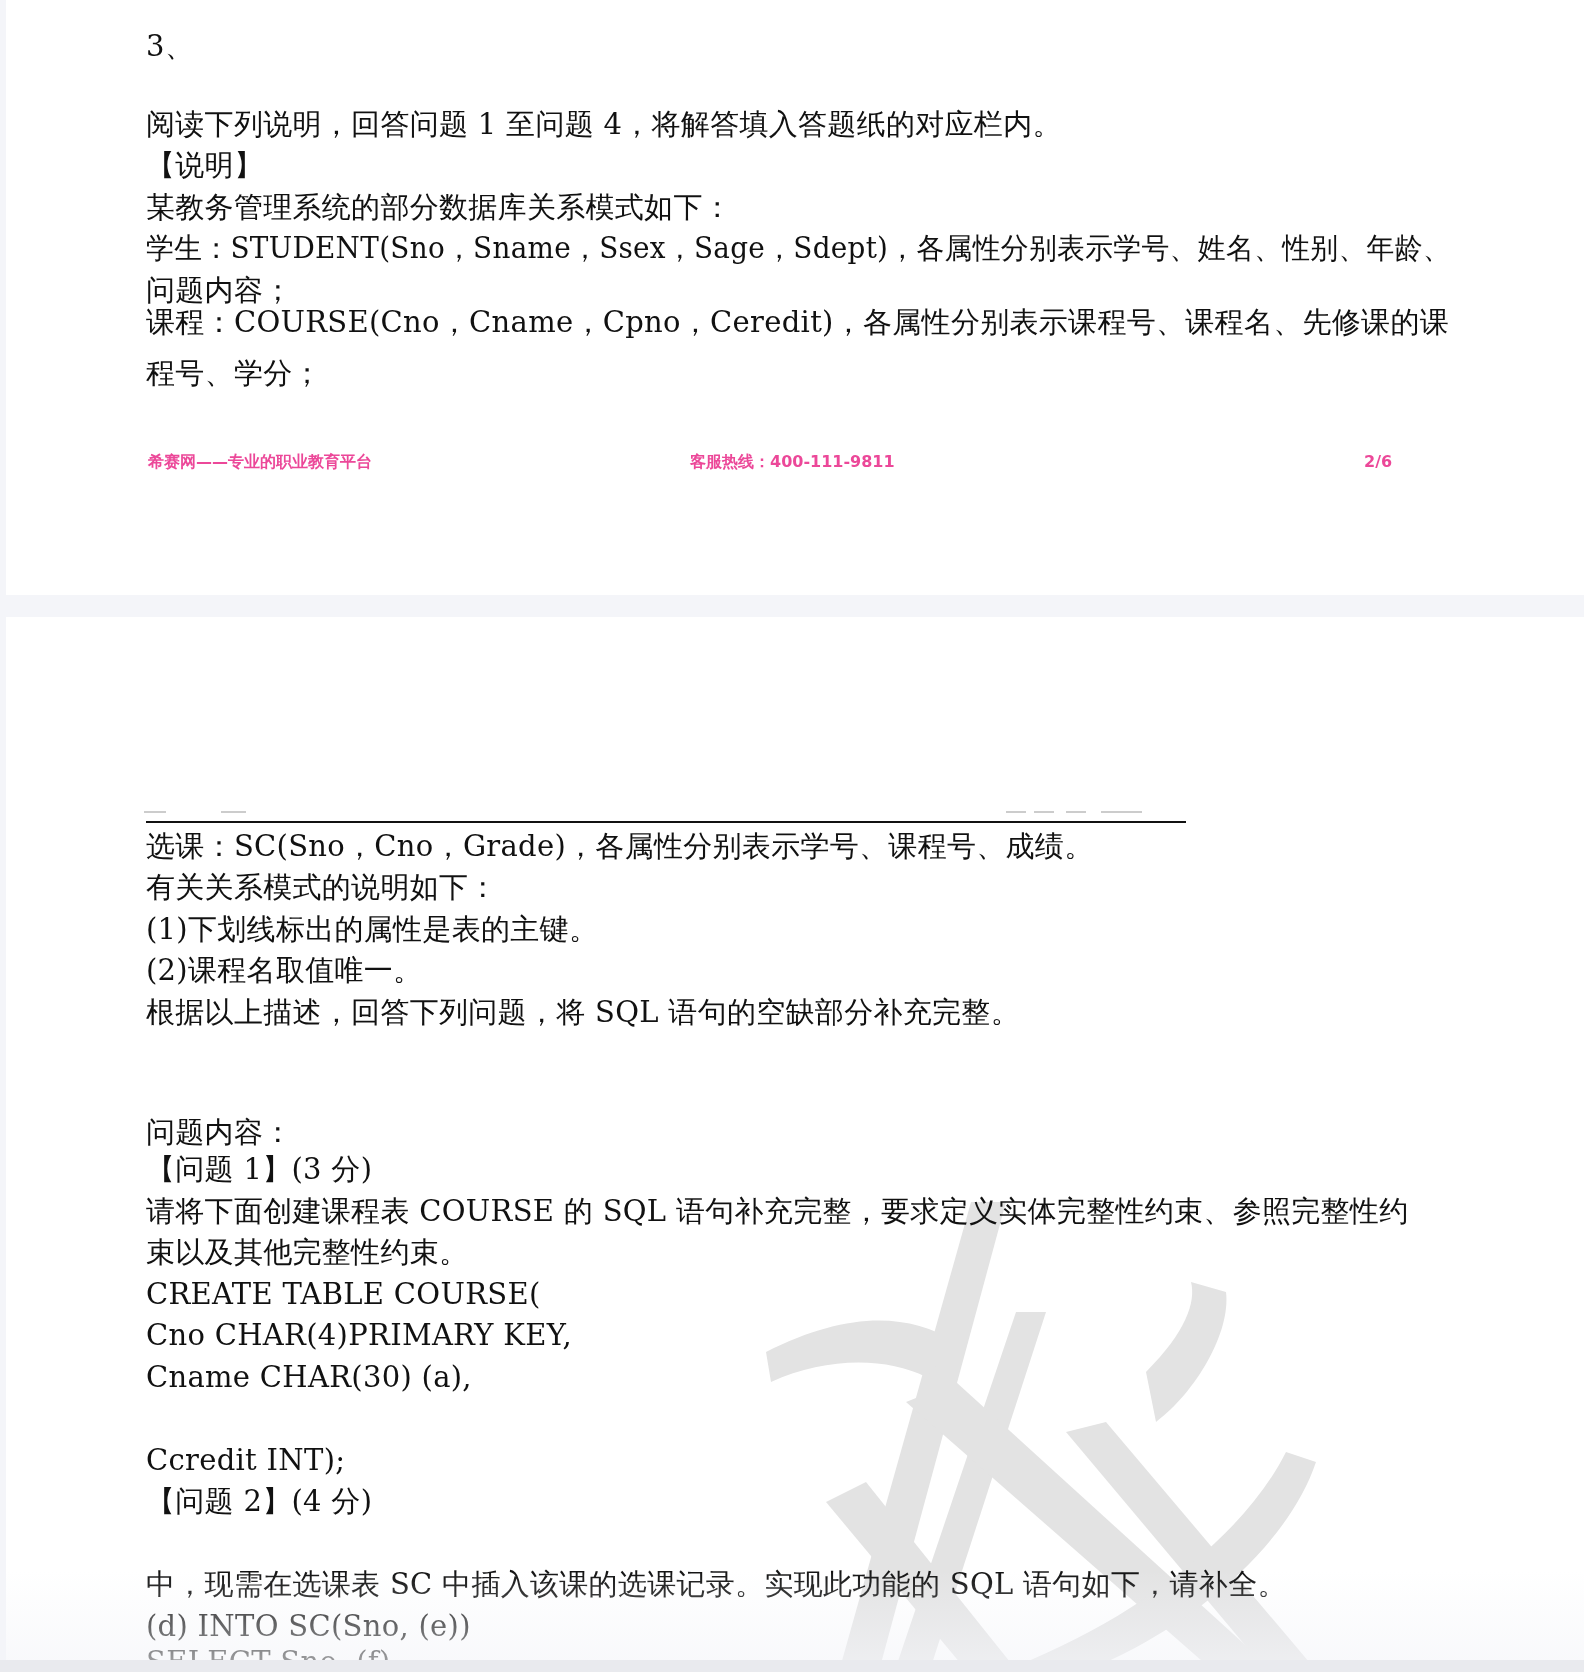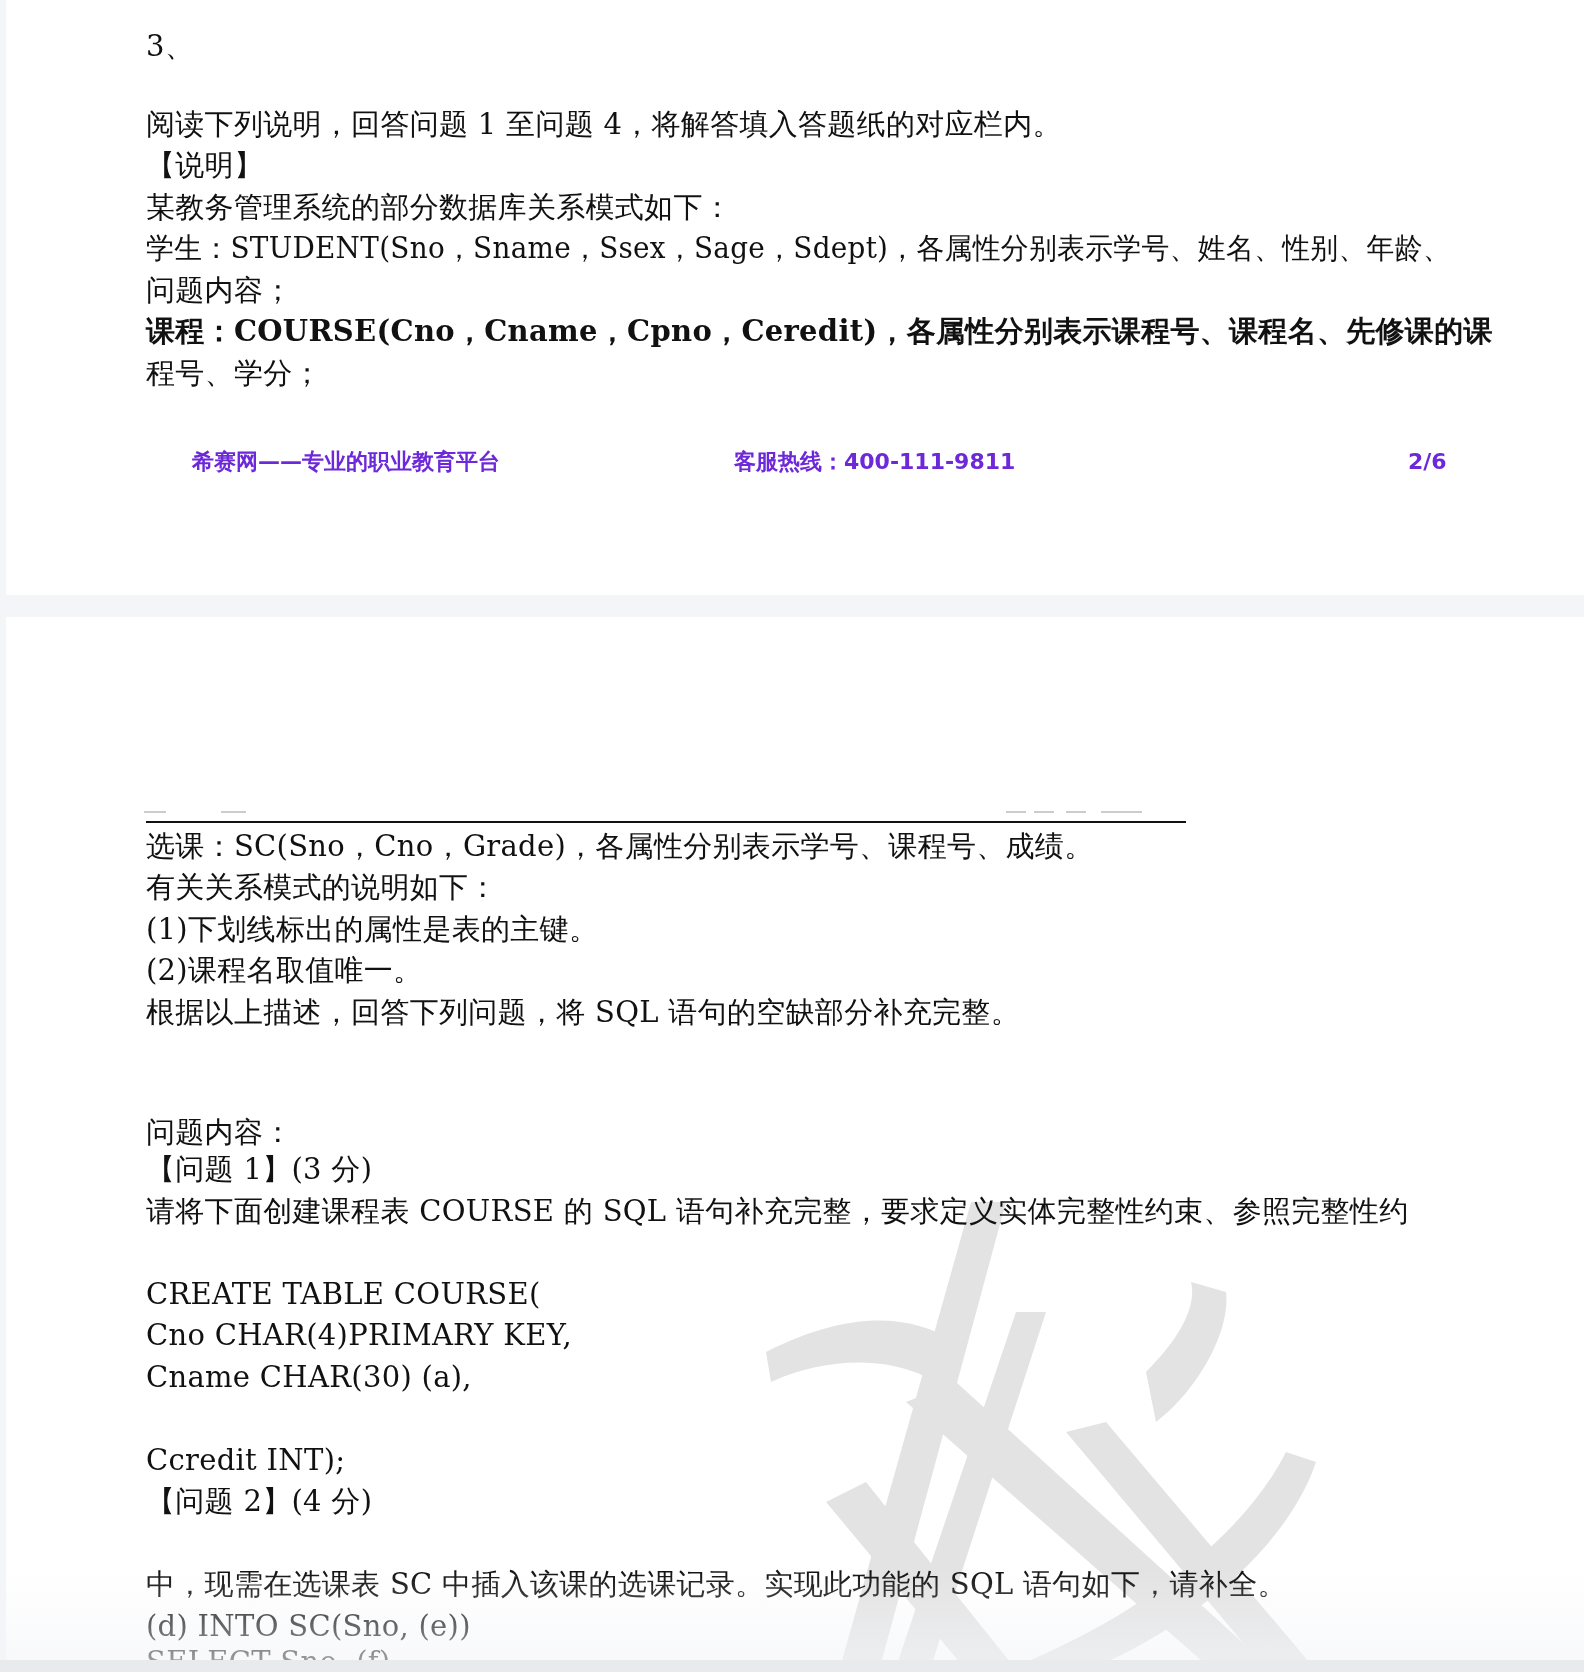--- a/index.html
+++ b/index.html
@@ -15,21 +15,21 @@
   #page1 { top:0; height:595px; }
   #page2 { top:617px; height:1043px; overflow:hidden; }
   .bottom-bar { position:absolute; left:0; right:0; top:1660px; height:12px; background:#e9eaee; }
   .line {
     position:absolute; left:140px; white-space:nowrap;
     font-size:29px; line-height:36px; letter-spacing:0.3px;
     transform-origin:left top;
   }
   .footer {
     position:absolute; top:448px; font-family:"DejaVu Sans", "Liberation Sans", sans-serif;
-    font-weight:bold; font-size:22px; line-height:28px; color:#6d28d9; white-space:nowrap;margin-left:44px;
+    font-weight:bold; font-size:16px; line-height:28px; color:#ec4899; white-space:nowrap;
   }
   .rule {
     position:absolute; left:140px; top:204px; width:1040px; height:2px; background:#111;
   }
   .rule-faint {
     position:absolute; top:194px; height:2px; background:#ccc;
   }
   .watermark {
     position:absolute; left:720px; top:525px; width:620px; height:540px; pointer-events:none;
   }
@@ -41,21 +41,21 @@
 </head>
 <body>
 
 <div class="page" id="page1">
   <div class="line" style="top:28px;">3、</div>
   <div class="line" style="top:106px;">阅读下列说明，回答问题 1 至问题 4，将解答填入答题纸的对应栏内。</div>
   <div class="line" style="top:147px;">【说明】</div>
   <div class="line" style="top:189px;">某教务管理系统的部分数据库关系模式如下：</div>
   <div class="line" style="top: 230px; transform: scaleX(0.960265);">学生：STUDENT(Sno，Sname，Ssex，Sage，Sdept)，各属性分别表示学号、姓名、性别、年龄、</div>
   <div class="line" style="top:272px;">问题内容；</div>
-  <div class="line" style="top:313px;font-weight:bold;">课程：COURSE(Cno，Cname，Cpno，Ceredit)，各属性分别表示课程号、课程名、先修课的课</div>
+  <div class="line" style="top:304px;">课程：COURSE(Cno，Cname，Cpno，Ceredit)，各属性分别表示课程号、课程名、先修课的课</div>
   <div class="line" style="top:355px;">程号、学分；</div>
 
   <div class="footer" style="left:142px;">希赛网——专业的职业教育平台</div>
   <div class="footer" style="left:684px;">客服热线：400-111-9811</div>
   <div class="footer" style="left:1358px;">2/6</div>
 </div>
 
 <div class="page" id="page2">
   <svg class="watermark" viewBox="0 0 620 540">
     <g fill="#e3e3e3">
@@ -80,20 +80,21 @@
   <div class="rule"></div>
 
   <div class="line" style="top:211px;">选课：SC(Sno，Cno，Grade)，各属性分别表示学号、课程号、成绩。</div>
   <div class="line" style="top:252px;">有关关系模式的说明如下：</div>
   <div class="line" style="top:294px;">(1)下划线标出的属性是表的主键。</div>
   <div class="line" style="top:335px;">(2)课程名取值唯一。</div>
   <div class="line" style="top:377px;">根据以上描述，回答下列问题，将 SQL 语句的空缺部分补充完整。</div>
   <div class="line" style="top:456px;margin-top:41px;">问题内容：</div>
   <div class="line" style="top:534px;">【问题 1】(3 分)</div>
   <div class="line" style="top:576px;">请将下面创建课程表 COURSE 的 SQL 语句补充完整，要求定义实体完整性约束、参照完整性约</div>
+  <div class="line" style="top:617px;">束以及其他完整性约束。</div>
   <div class="line" style="top:659px;">CREATE TABLE COURSE(</div>
   <div class="line" style="top:700px;">Cno CHAR(4)PRIMARY KEY,</div>
   <div class="line" style="top:742px;">Cname CHAR(30) (a),</div>
   <div class="line" style="top:825px;">Ccredit INT);</div>
   <div class="line" style="top:866px;">【问题 2】(4 分)</div>
   <div class="line" style="top:949px;">中，现需在选课表 SC 中插入该课的选课记录。实现此功能的 SQL 语句如下，请补全。</div>
   <div class="line" style="top:991px;">(d) INTO SC(Sno, (e))</div>
   <div class="line" style="top:1027px;">SELECT Sno, (f)</div>
 
   <div class="wm-bottom-fade"></div>

